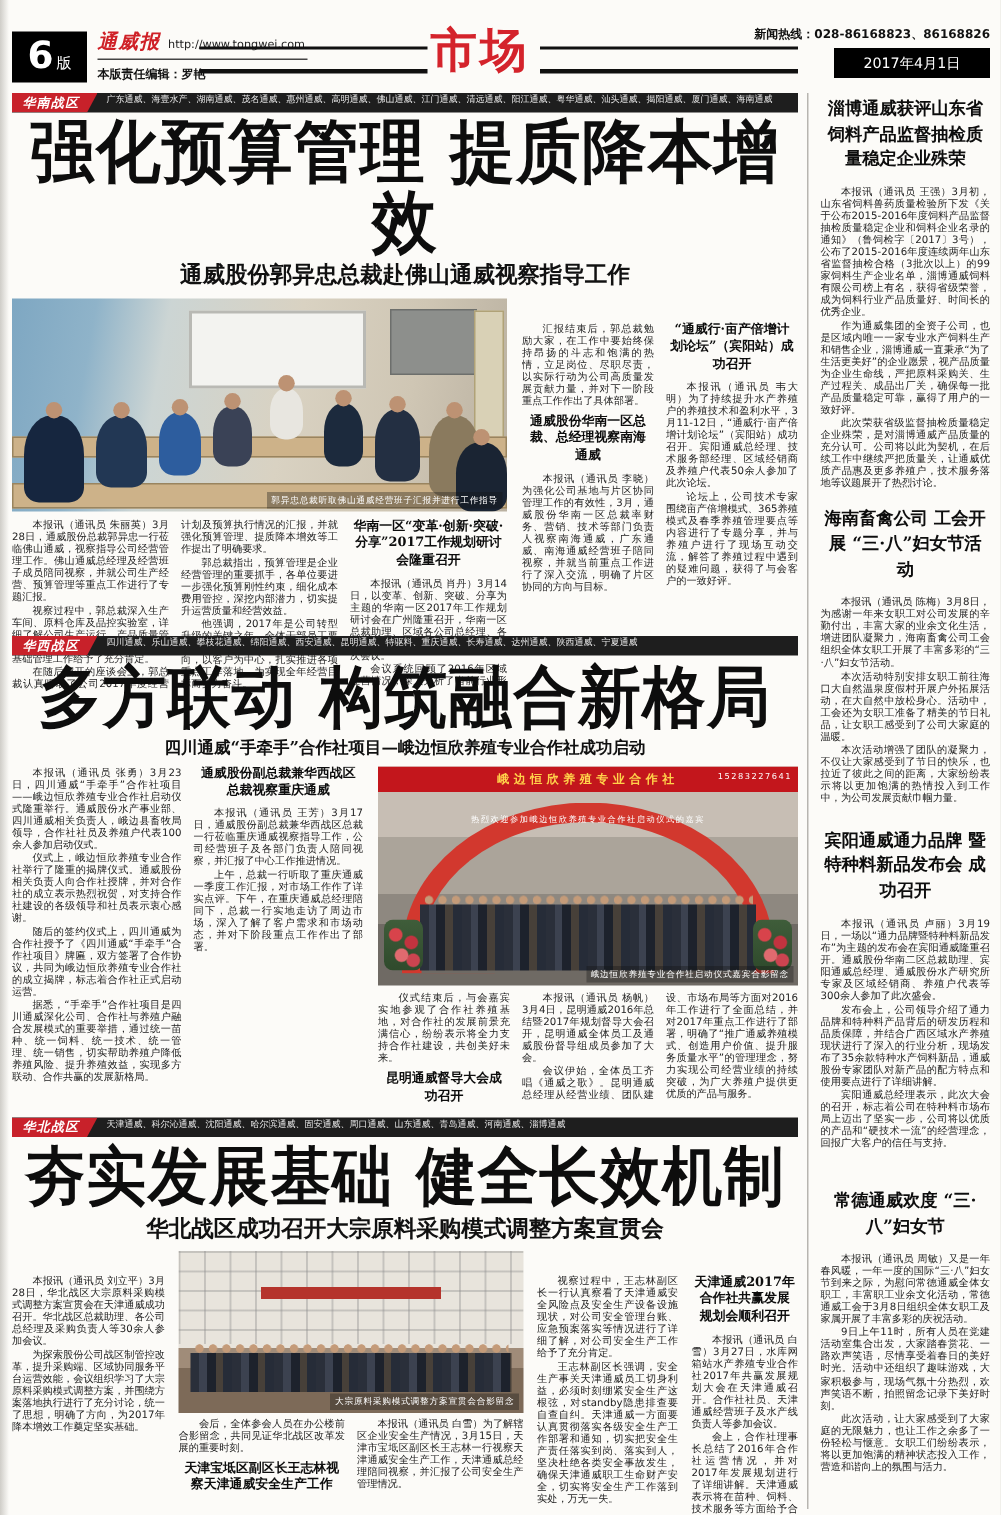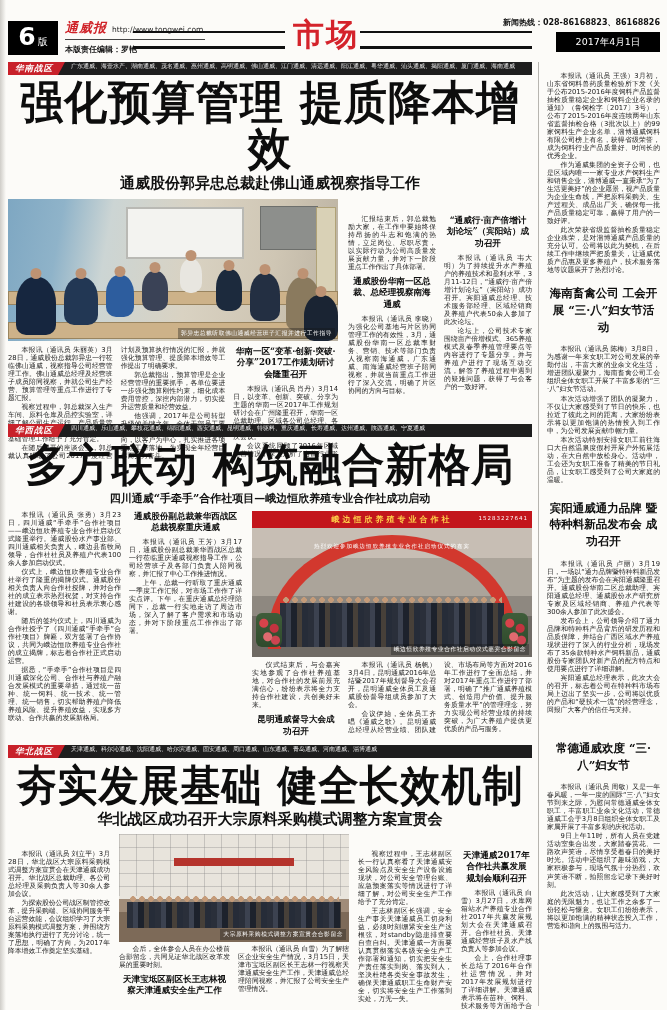--- a/index.html
+++ b/index.html
@@ -21,21 +21,21 @@
   .masthead { position:absolute; left:57px; top:3px; width:150px; }
   .masthead .row1 { display:flex; align-items:baseline; border-bottom:1px solid #444; padding-bottom:2px; width:140px;}
   .logo { color:#cf2127; font-size:13px; font-weight:bold; font-style:italic; letter-spacing:1px; }
   .url { font-size:7.5px; color:#222; margin-left:5px; }
   .editor { font-size:8px; color:#111; margin-top:4px; font-weight:bold; }
   .bar { position:absolute; background:#101010; }
   .bar.l1 { left:125px; top:15px; width:152px; height:2px; }
   .bar.l2 { left:125px; top:30px; width:152px; height:3px; }
   .bar.r1 { left:352px; top:15px; width:172px; height:2px; }
   .bar.r2 { left:352px; top:30px; width:172px; height:3px; }
-  .section-title { position:absolute; left:279px; top:0px; width:72px; text-align:right;
+  .section-title { position:absolute; left:279px; top:0px; width:72px; text-align:left;
     color:#d4232b; font-size:31px; font-weight:bold; line-height:1.2; letter-spacing:2px; }
   .hotline { position:absolute; right:0; top:1px; font-size:8px; font-weight:bold; color:#111; }
   .date-box { position:absolute; right:0; top:16px; width:104px; height:20px; background:#000;
     color:#fff; font-size:9.5px; display:flex; align-items:center; justify-content:center; }
 
   
   .band { position:absolute; left:8px; width:524px; }
   .zone-strip { height:13px; background:#1e1e1e; display:flex; overflow:hidden; }
   .zone-label { background:#c8212a; color:#fff; font-size:8.5px; font-weight:bold; font-style:italic;
     height:13px; display:flex; align-items:center; padding:0 12px 0 7px; flex:none;
@@ -326,32 +326,33 @@
         <div>
             <p class="para">本报讯（通讯员 白雪）3月27日，水库网箱站水产养殖专业合作社2017年共赢发展规划大会在天津通威召开。合作社社员、天津通威经营班子及水产线负责人等参加会议。</p>
             <p class="para">会上，合作社理事长总结了2016年合作社运营情况，并对2017年发展规划进行了详细讲解。天津通威表示将在苗种、饲料、技术服务等方面给予合作社全方位支持，助力社员增产增收，实现共赢发展。</p>
           </div>
       </div>
     </div>
   </section>
 
   <aside class="sidebar">
     <article class="side-art">
+      <h3 class="side-title" style="margin-top:2px;">淄博通威获评山东省饲料产品监督抽检质量稳定企业殊荣</h3>
       <div class="side-body">
           <p class="para">本报讯（通讯员 王强）3月初，山东省饲料兽药质量检验所下发《关于公布2015-2016年度饲料产品监督抽检质量稳定企业和饲料企业名录的通知》（鲁饲检字〔2017〕3号），公布了2015-2016年度连续两年山东省监督抽检合格（3批次以上）的99家饲料生产企业名单，淄博通威饲料有限公司榜上有名，获得省级荣誉，成为饲料行业产品质量好、时间长的优秀企业。</p>
           <p class="para">作为通威集团的全资子公司，也是区域内唯一一家专业水产饲料生产和销售企业，淄博通威一直秉承“为了生活更美好”的企业愿景，视产品质量为企业生命线，严把原料采购关、生产过程关、成品出厂关，确保每一批产品质量稳定可靠，赢得了用户的一致好评。</p>
           <p class="para">此次荣获省级监督抽检质量稳定企业殊荣，是对淄博通威产品质量的充分认可。公司将以此为契机，在后续工作中继续严把质量关，让通威优质产品惠及更多养殖户，技术服务落地等议题展开了热烈讨论。</p>
         </div>
     </article>
     <article class="side-art">
       <h3 class="side-title" style="margin-top:11px;">海南畜禽公司 工会开展 “三·八”妇女节活动</h3>
       <div class="side-body">
           <p class="para">本报讯（通讯员 陈梅）3月8日，为感谢一年来女职工对公司发展的辛勤付出，丰富大家的业余文化生活，增进团队凝聚力，海南畜禽公司工会组织全体女职工开展了丰富多彩的“三·八”妇女节活动。</p>
+          <p class="para">本次活动特别安排女职工前往海口大自然温泉度假村开展户外拓展活动，在大自然中放松身心。活动中，工会还为女职工准备了精美的节日礼品，让女职工感受到了公司大家庭的温暖。</p>
           <p class="para">本次活动增强了团队的凝聚力，不仅让大家感受到了节日的快乐，也拉近了彼此之间的距离，大家纷纷表示将以更加饱满的热情投入到工作中，为公司发展贡献巾帼力量。</p>
-          <p class="para">本次活动特别安排女职工前往海口大自然温泉度假村开展户外拓展活动，在大自然中放松身心。活动中，工会还为女职工准备了精美的节日礼品，让女职工感受到了公司大家庭的温暖。</p>
         </div>
     </article>
     <article class="side-art">
       <h3 class="side-title" style="margin-top:16px;">宾阳通威通力品牌 暨特种料新品发布会 成功召开</h3>
       <div class="side-body">
           <p class="para">本报讯（通讯员 卢丽）3月19日，一场以“通力品牌暨特种料新品发布”为主题的发布会在宾阳通威隆重召开。通威股份华南二区总裁助理、宾阳通威总经理、通威股份水产研究所专家及区域经销商、养殖户代表等300余人参加了此次盛会。</p>
           <p class="para">发布会上，公司领导介绍了通力品牌和特种料产品背后的研发历程和品质保障，并结合广西区域水产养殖现状进行了深入的行业分析，现场发布了35余款特种水产饲料新品，通威股份专家团队对新产品的配方特点和使用要点进行了详细讲解。</p>
           <p class="para">宾阳通威总经理表示，此次大会的召开，标志着公司在特种料市场布局上迈出了坚实一步，公司将以优质的产品和“硬技术一流”的经营理念，回报广大客户的信任与支持。</p>
         </div>
     </article>

